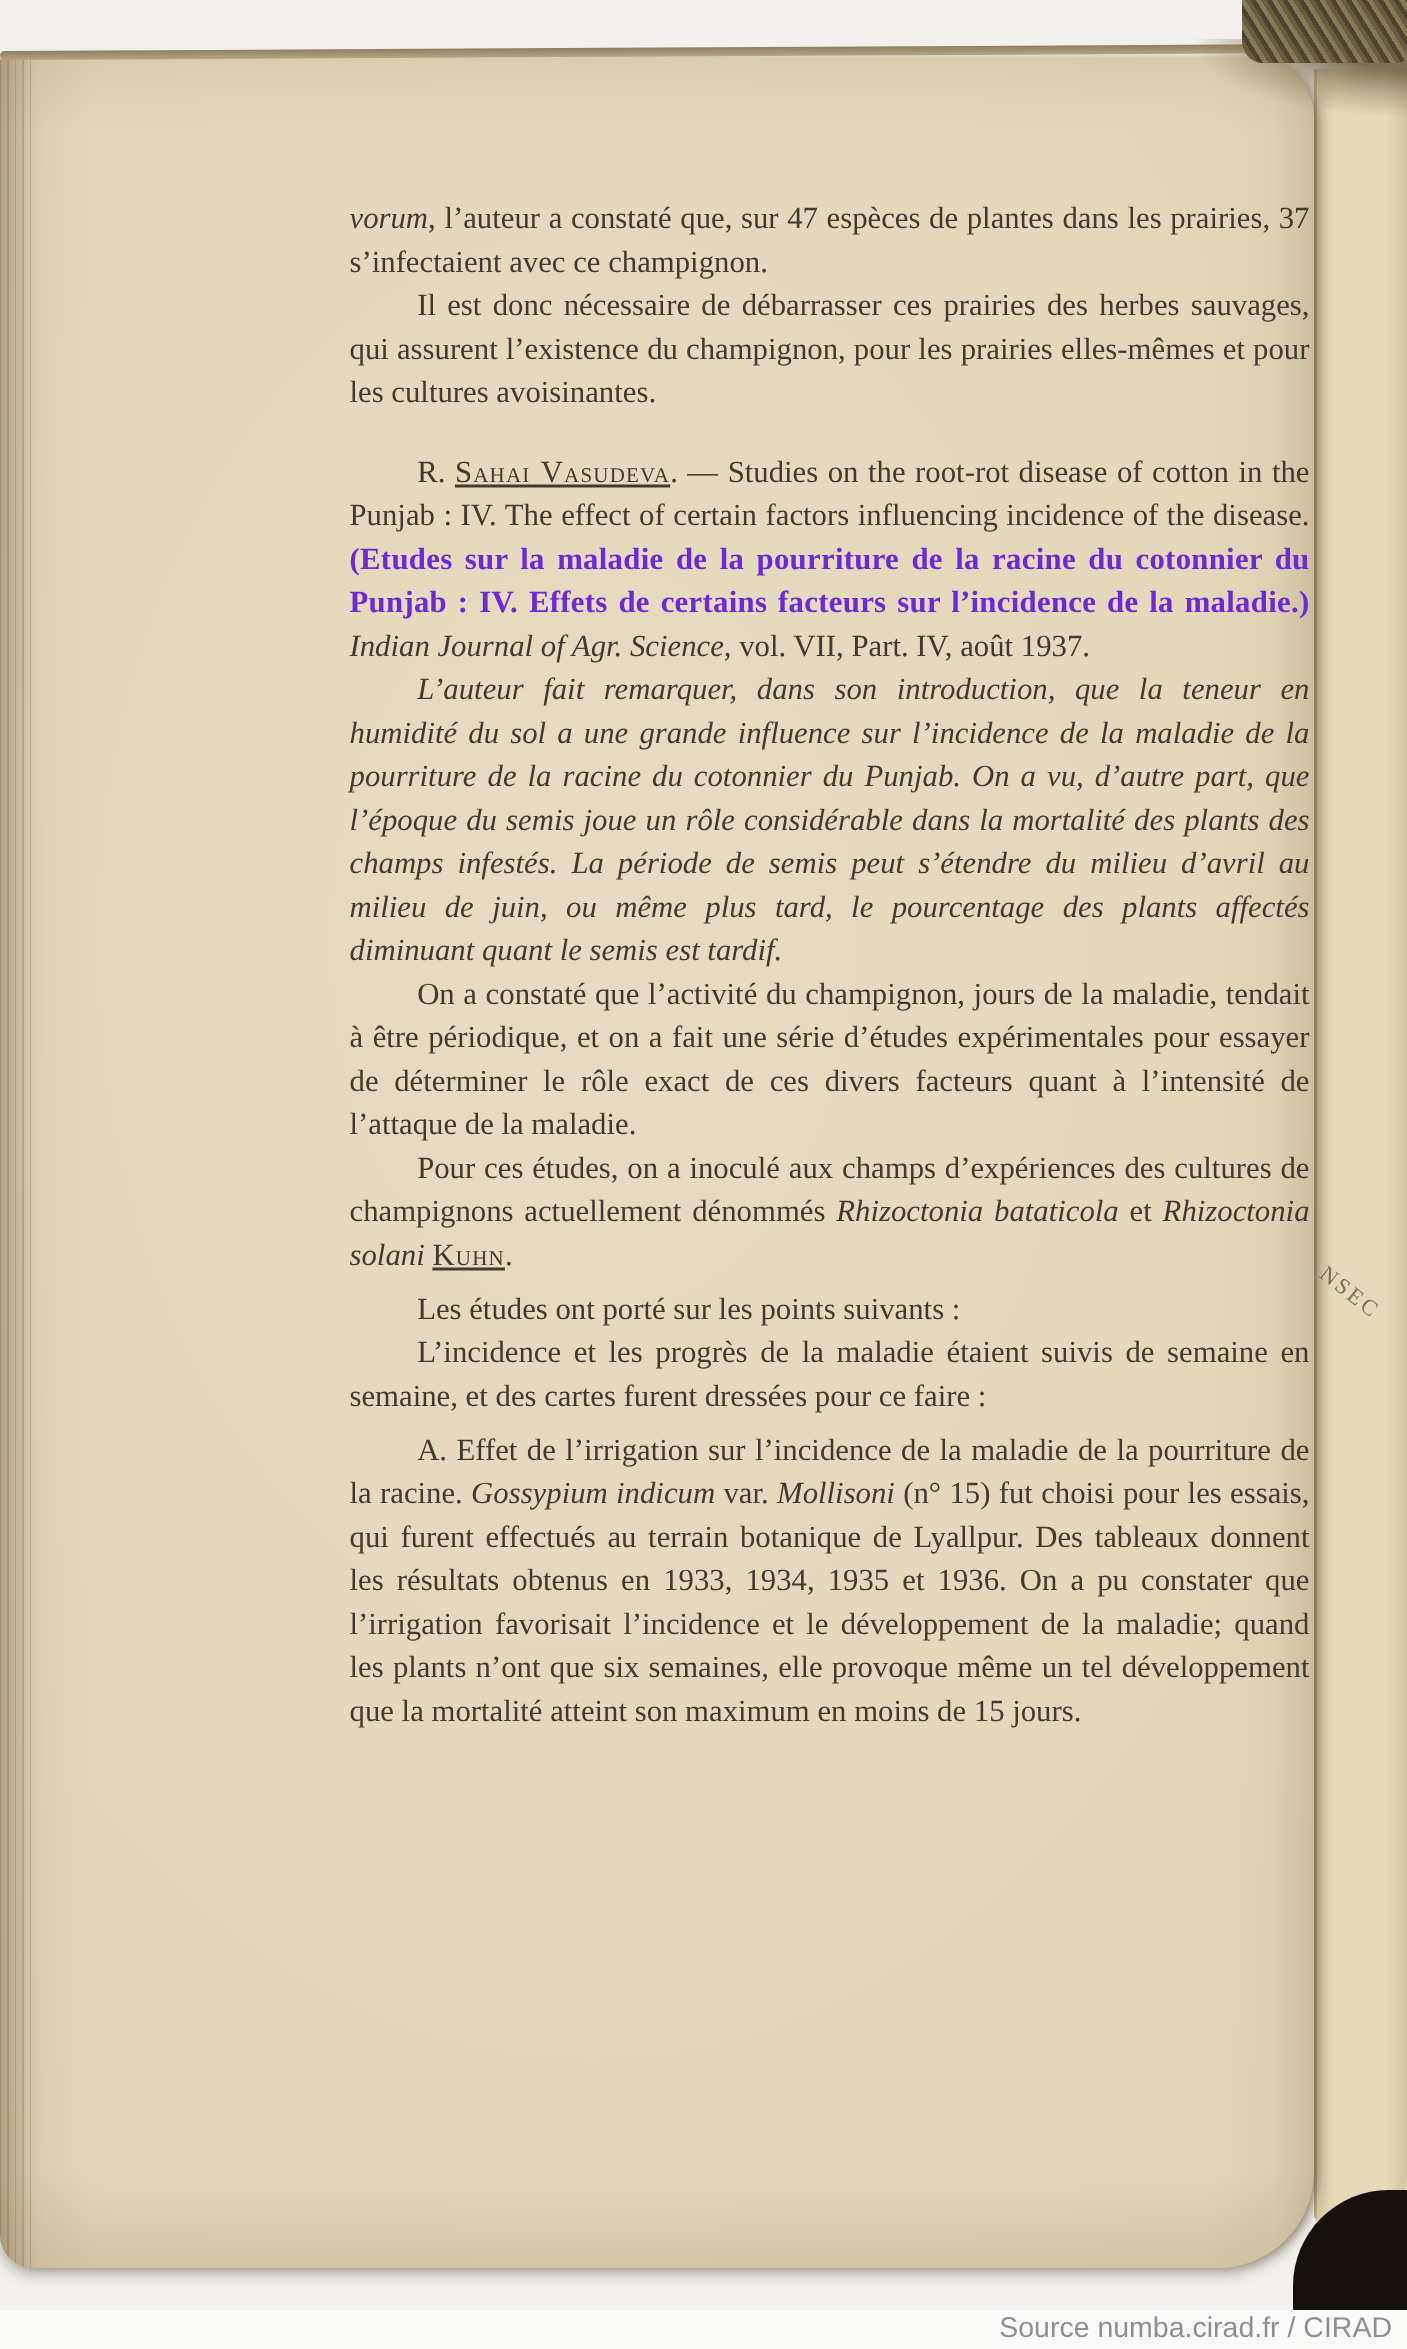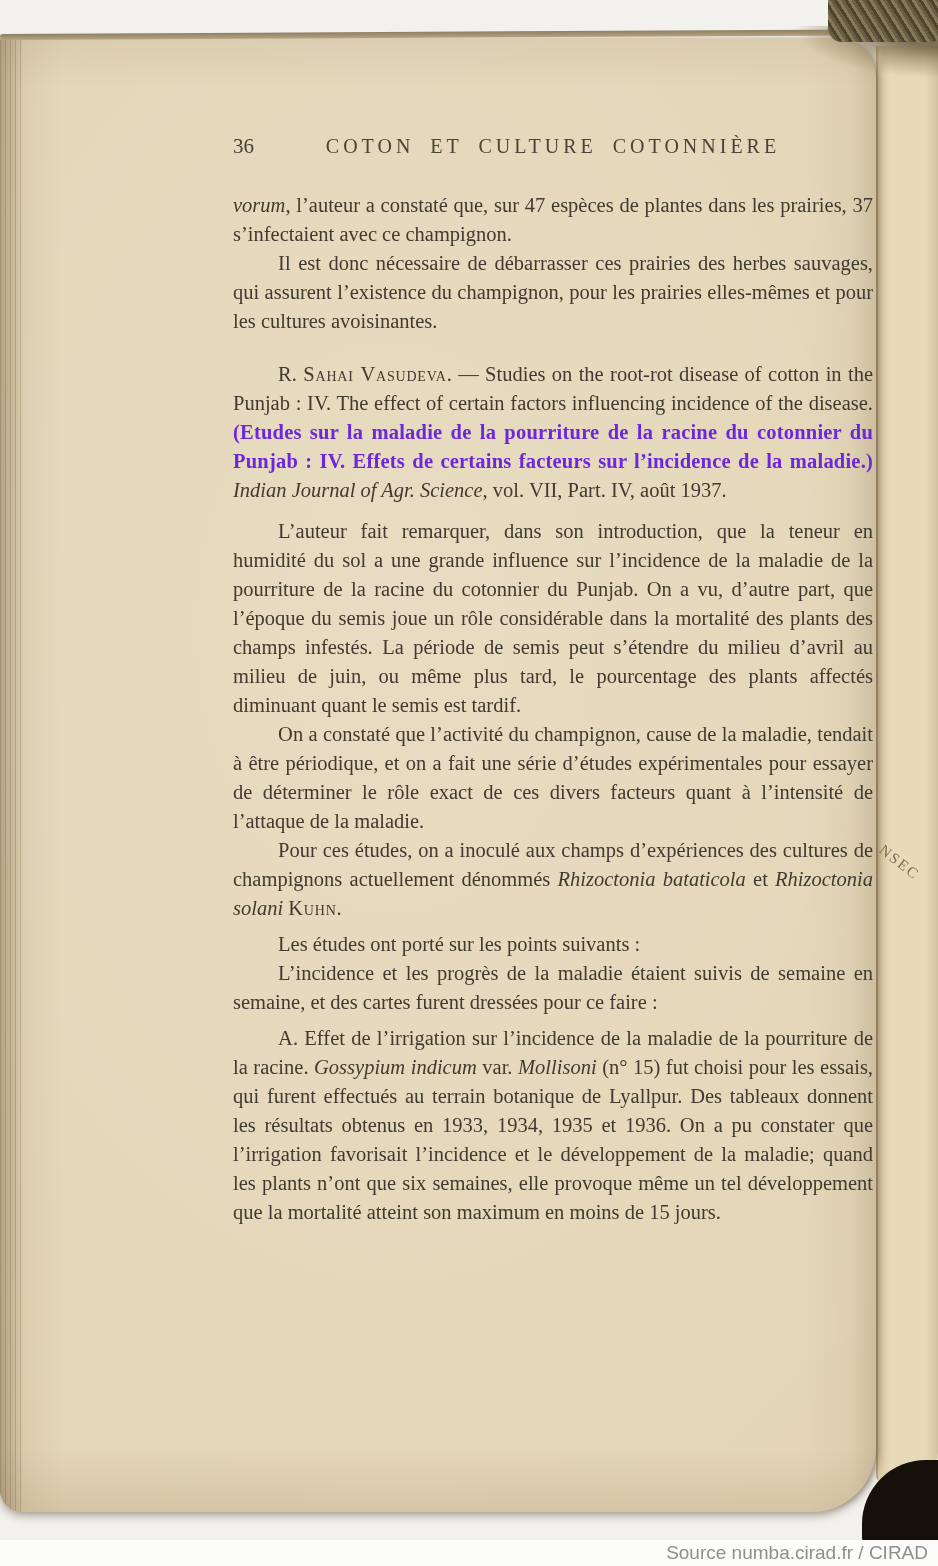--- a/index.html
+++ b/index.html
@@ -60,25 +60,25 @@
   .content{position:absolute;left:233px;top:132px;width:640px;
            color:#403a30;font-size:20.5px;line-height:29px;
            text-align:justify;z-index:3;}
   .header-row{position:relative;height:26px;margin-bottom:33px;}
   .page-number{position:absolute;left:0;top:0;font-size:21px;color:#464035;}
   .running-title{display:block;text-align:center;font-size:20px;
            letter-spacing:4px;word-spacing:7px;color:#4a4438;}
   .para{margin:0;}
   .indent{text-indent:2.2em;}
   .gap-lg{margin-top:24px;}
-  .gap-md{margin-top:12px;}
+  .gap-md{font-style:italic;}
   .gap-sm{margin-top:7px;}
   .seg-i{font-style:italic;font-family:Liberation Serif, serif;}
   .seg-b{font-weight:bold;color:#6d28d9;letter-spacing:.2px;}
-  .seg-sc{font-variant:small-caps;letter-spacing:.8px;}
+  .seg-sc{font-variant:small-caps;letter-spacing:.8px;text-decoration:underline;}
 </style>
 </head>
 <body>
 
 <div class="viewport">
 
   <div class="page-top-edge"></div>
 
   <div class="book-page">
     <div class="gutter-lines"></div>
@@ -86,30 +86,26 @@
 
   <div class="fore-edge">
     <div class="edge-text-fragment">NSEC</div>
   </div>
 
   <div class="corner-sweep"></div>
   <div class="headband"></div>
   <div class="cover-wedge"></div>
 
   <div class="content">
-    <div class="header-row">
-      <span class="page-number">36</span>
-      <span class="running-title">COTON ET CULTURE COTONNIÈRE</span>
-    </div>
     <div id="text-block">
         <p class="para"><span class="seg-i">vorum</span><span class="seg-n">, l’auteur a constaté que, sur 47 espèces de plantes dans les prairies, 37 s’infectaient avec ce champignon.</span></p>
         <p class="para indent"><span class="seg-n">Il est donc nécessaire de débarrasser ces prairies des herbes sauvages, qui assurent l’existence du champignon, pour les prairies elles-mêmes et pour les cultures avoisinantes.</span></p>
         <p class="para indent gap-lg"><span class="seg-n">R. </span><span class="seg-sc">Sahai Vasudeva</span><span class="seg-n">. — Studies on the root-rot disease of cotton in the Punjab : IV. The effect of certain factors influencing incidence of the disease. </span><span class="seg-b">(Etudes sur la maladie de la pourriture de la racine du cotonnier du Punjab : IV. Effets de certains facteurs sur l’incidence de la maladie.) </span><span class="seg-i">Indian Journal of Agr. Science</span><span class="seg-n">, vol. VII, Part. IV, août 1937.</span></p>
         <p class="para indent gap-md"><span class="seg-n">L’auteur fait remarquer, dans son introduction, que la teneur en humidité du sol a une grande influence sur l’incidence de la maladie de la pourriture de la racine du cotonnier du Punjab. On a vu, d’autre part, que l’époque du semis joue un rôle considérable dans la mortalité des plants des champs infestés. La période de semis peut s’étendre du milieu d’avril au milieu de juin, ou même plus tard, le pourcentage des plants affectés diminuant quant le semis est tardif.</span></p>
-        <p class="para indent"><span class="seg-n">On a constaté que l’activité du champignon, cause de la maladie, tendait à être périodique, et on a fait une série d’études expérimentales pour essayer de déterminer le rôle exact de ces divers facteurs quant à l’intensité de l’attaque de la maladie.</span></p>
+        <p class="para indent"><span class="seg-n">On a constaté que l’activité du champignon, jours de la maladie, tendait à être périodique, et on a fait une série d’études expérimentales pour essayer de déterminer le rôle exact de ces divers facteurs quant à l’intensité de l’attaque de la maladie.</span></p>
         <p class="para indent"><span class="seg-n">Pour ces études, on a inoculé aux champs d’expériences des cultures de champignons actuellement dénommés </span><span class="seg-i">Rhizoctonia bataticola</span><span class="seg-n"> et </span><span class="seg-i">Rhizoctonia solani</span><span class="seg-n"> </span><span class="seg-sc">Kuhn</span><span class="seg-n">.</span></p>
         <p class="para indent gap-sm"><span class="seg-n">Les études ont porté sur les points suivants :</span></p>
         <p class="para indent"><span class="seg-n">L’incidence et les progrès de la maladie étaient suivis de semaine en semaine, et des cartes furent dressées pour ce faire :</span></p>
         <p class="para indent gap-sm"><span class="seg-n">A. Effet de l’irrigation sur l’incidence de la maladie de la pourriture de la racine. </span><span class="seg-i">Gossypium indicum</span><span class="seg-n"> var. </span><span class="seg-i">Mollisoni</span><span class="seg-n"> (n° 15) fut choisi pour les essais, qui furent effectués au terrain botanique de Lyallpur. Des tableaux donnent les résultats obtenus en 1933, 1934, 1935 et 1936. On a pu constater que l’irrigation favorisait l’incidence et le développement de la maladie; quand les plants n’ont que six semaines, elle provoque même un tel développement que la mortalité atteint son maximum en moins de 15 jours.</span></p>
       </div>
   </div>
 
   <div class="footer-bar">
     <span class="footer-credit">Source numba.cirad.fr / CIRAD</span>
   </div>

